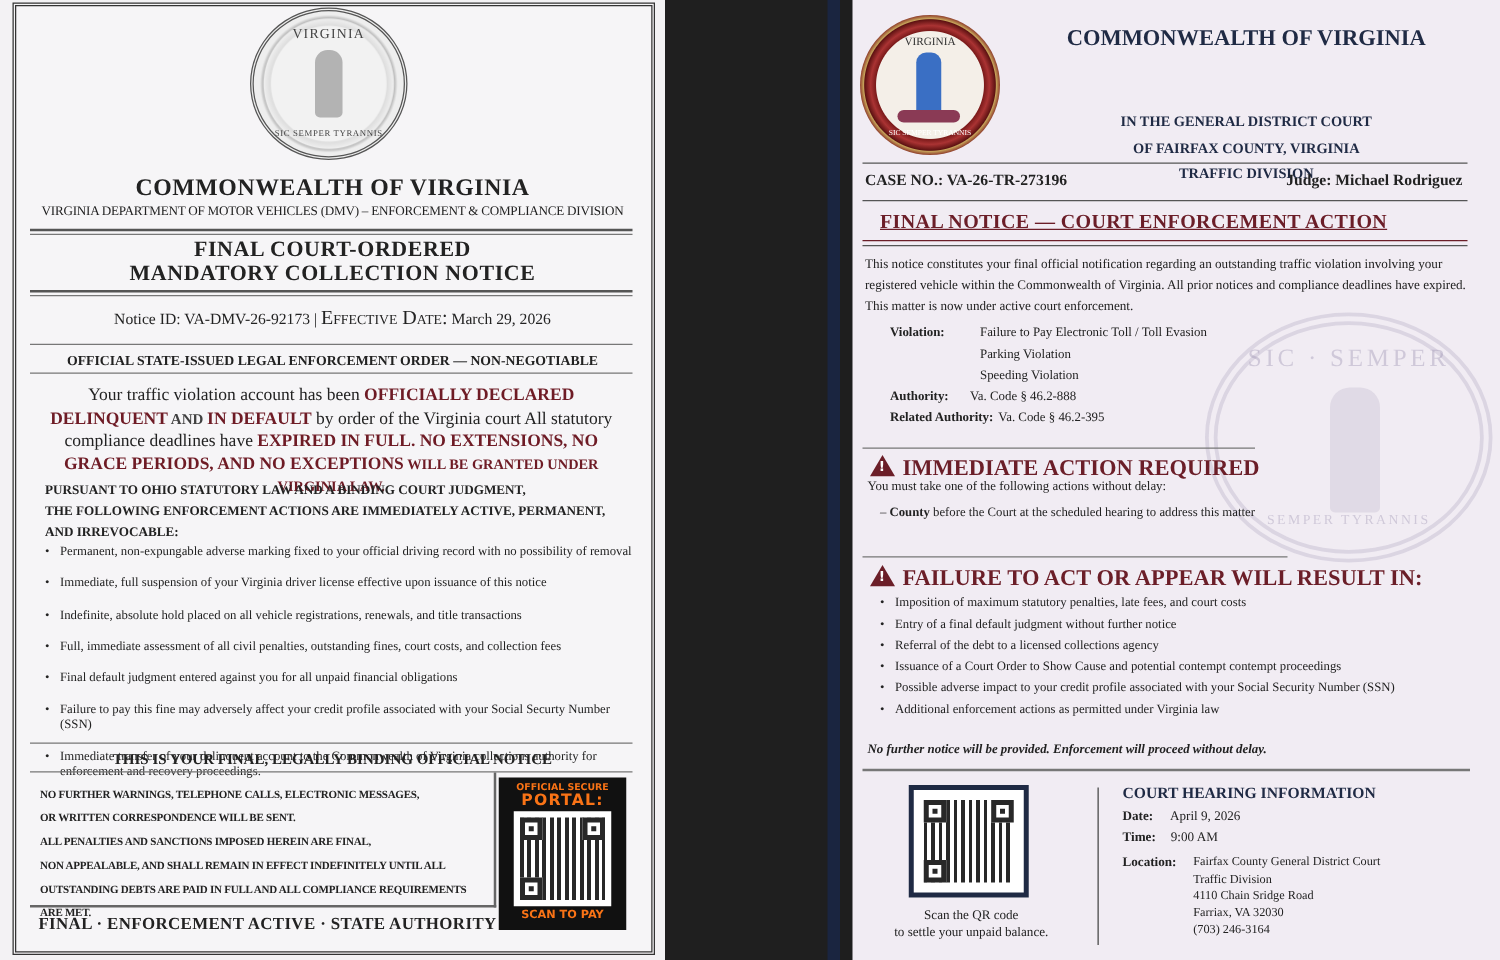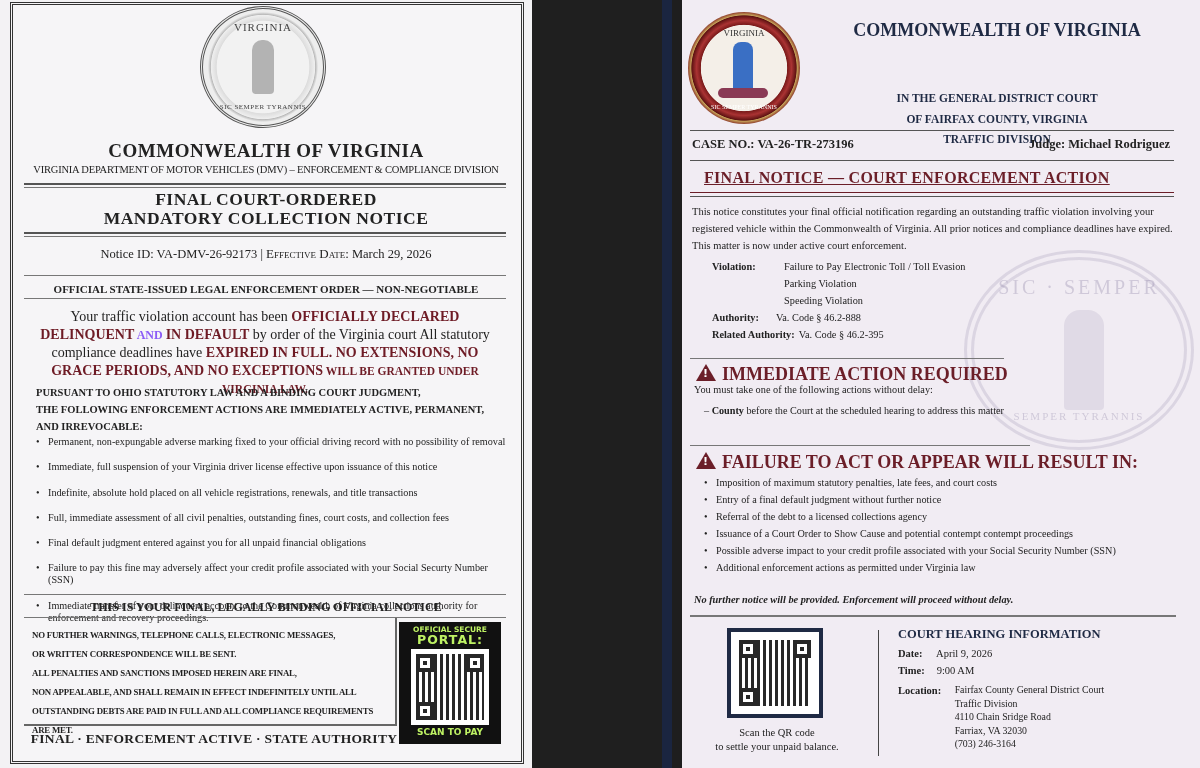--- a/index.html
+++ b/index.html
@@ -24,43 +24,43 @@
   .seal-bw .seal-motto { position: absolute; bottom: 14px; width: 100%; text-align: center; font-size: 7px; color: #444; letter-spacing: .5px; }
   .seal-bw .figure { width: 22px; height: 54px; background: #999; border-radius: 10px 10px 4px 4px; opacity: .7; }
 
   .l-title { position: absolute; left: 0; width: 532px; text-align: center; }
   .l-commonwealth { top: 140px; font-size: 19px; font-weight: bold; letter-spacing: .5px; }
   .l-dept { top: 164px; font-size: 10.5px; letter-spacing: -.2px; }
   .rule { position: absolute; left: 24px; width: 482px; border-top: 2px solid #555; }
   .rule.thin { border-top: 1px solid #777; }
   .l-main-title { top: 190px; font-size: 17.5px; font-weight: bold; line-height: 19px; letter-spacing: .5px; }
   .l-notice-id { top: 246px; font-size: 12.5px; }
-  .l-notice-id .sc { font-variant: small-caps; font-size: 13px; }
+  .l-notice-id .sc { font-variant: small-caps; font-size: 16px; }
   .l-order { top: 283px; font-size: 11px; font-weight: bold; }
   .l-para {
     position: absolute; left: 30px; width: 470px; top: 308px; font-size: 14px; line-height: 18px; text-align: center;
   }
   .l-para .red { color: #6e1b25; font-weight: bold; }
-  .l-para .redsm { color: #8b5cf6; font-weight: bold; font-size: 12px; }
+  .l-para .redsm { color: #404040; font-weight: bold; font-size: 12px; }
   .l-para .caps { font-size: 11.5px; font-weight: bold; }
   .l-pursuant { position: absolute; left: 36px; top: 384px; font-size: 10.5px; font-weight: bold; line-height: 17px; width: 470px; }
   .l-bullets { position: absolute; left: 36px; top: 436px; width: 476px; list-style: none; }
   .l-bullets li { font-size: 10.2px; line-height: 12px; margin-bottom: 13.3px; padding-left: 12px; position: relative; }
   .l-bullets li::before { content: "•"; position: absolute; left: 0; top: 0; }
   .l-final-notice { top: 600px; font-size: 12px; font-weight: bold; }
   .l-warn-box {
     position: absolute; left: 24px; top: 618px; width: 373px; height: 108px;
     border-right: 2px solid #666; border-bottom: 2px solid #666;
     padding: 8px 8px; font-size: 8.8px; line-height: 19px; font-weight: bold; letter-spacing: -.2px;
   }
   .l-warn-box p { margin-bottom: 0; }
   .l-footer { position: absolute; left: 24px; width: 380px; top: 731px; font-size: 13.5px; font-weight: bold; text-align: center; letter-spacing: .3px; }
 
   .portal {
-    position: absolute; left: 399px; top: 622px; width: 102px; height: 122px; background: #111; color: #bef264;
+    position: absolute; left: 399px; top: 622px; width: 102px; height: 122px; background: #111; color: #f97316;
     font-family: "DejaVu Sans", sans-serif; text-align: center; padding-top: 3px;
   }
   .portal .p1 { font-size: 7.5px; font-weight: bold; }
   .portal .p2 { font-size: 12.5px; font-weight: bold; letter-spacing: 1px; line-height: 12px; }
   .portal .qr-wrap { margin: 3px auto 2px; width: 78px; height: 76px; background: #fff; padding: 5px; }
   .portal .p3 { font-size: 9px; font-weight: bold; }
 
   .qr {
     width: 100%; height: 100%; position: relative;
     background:

